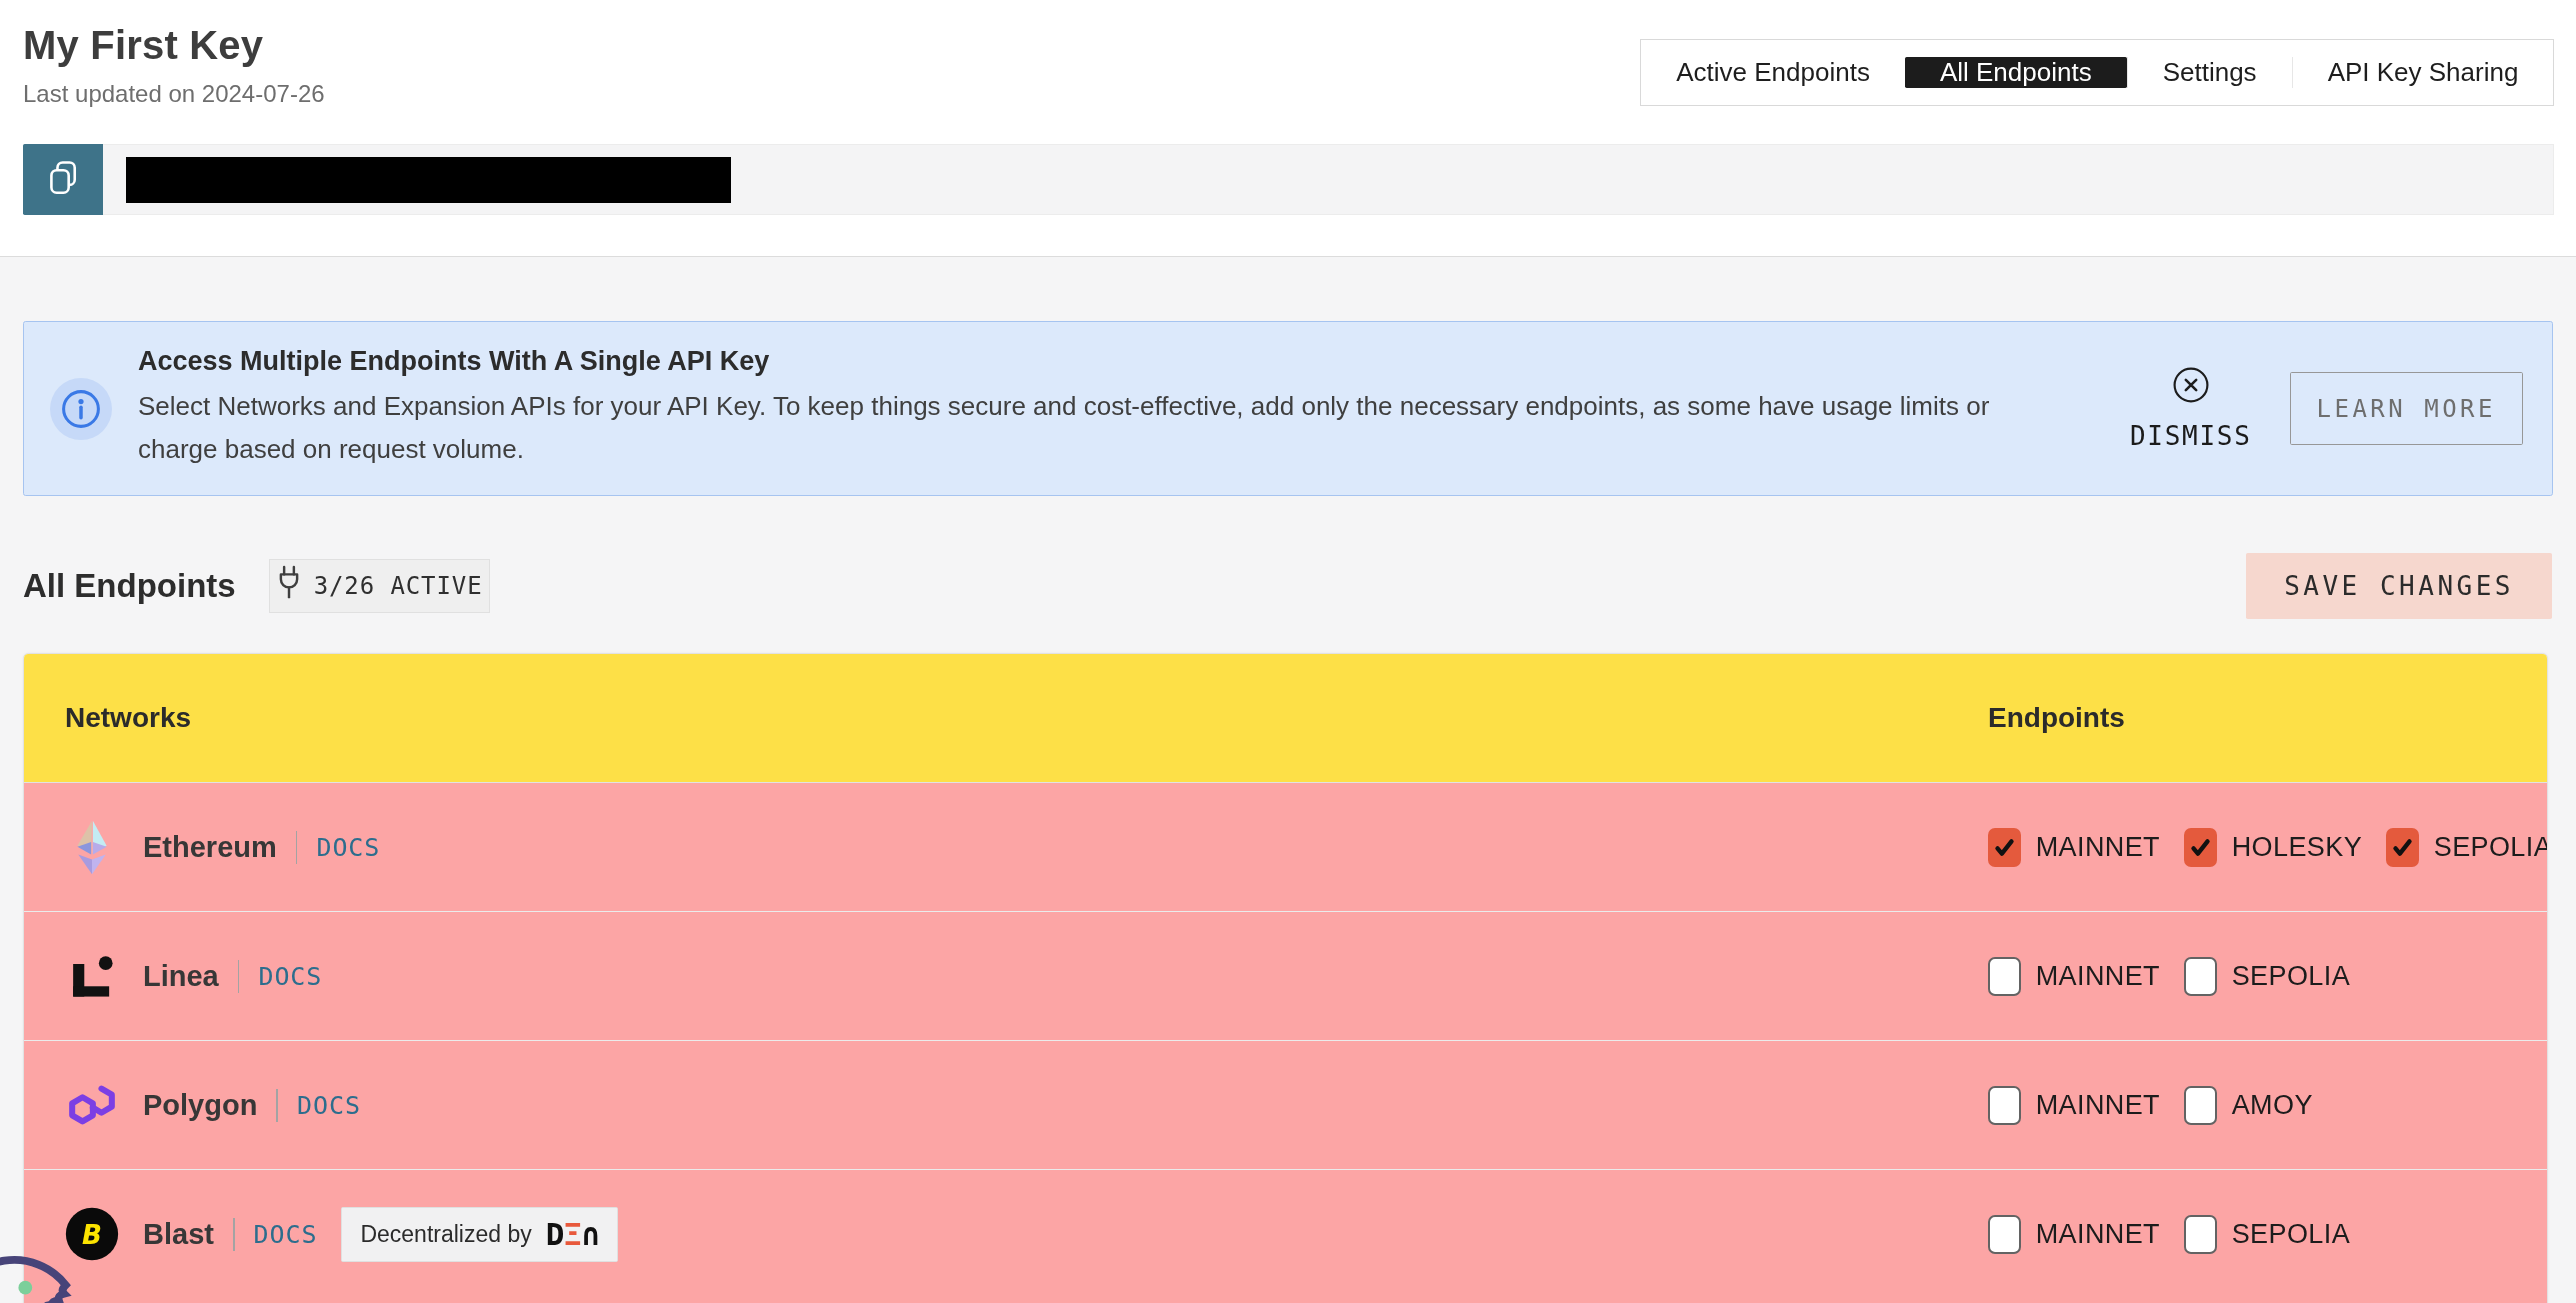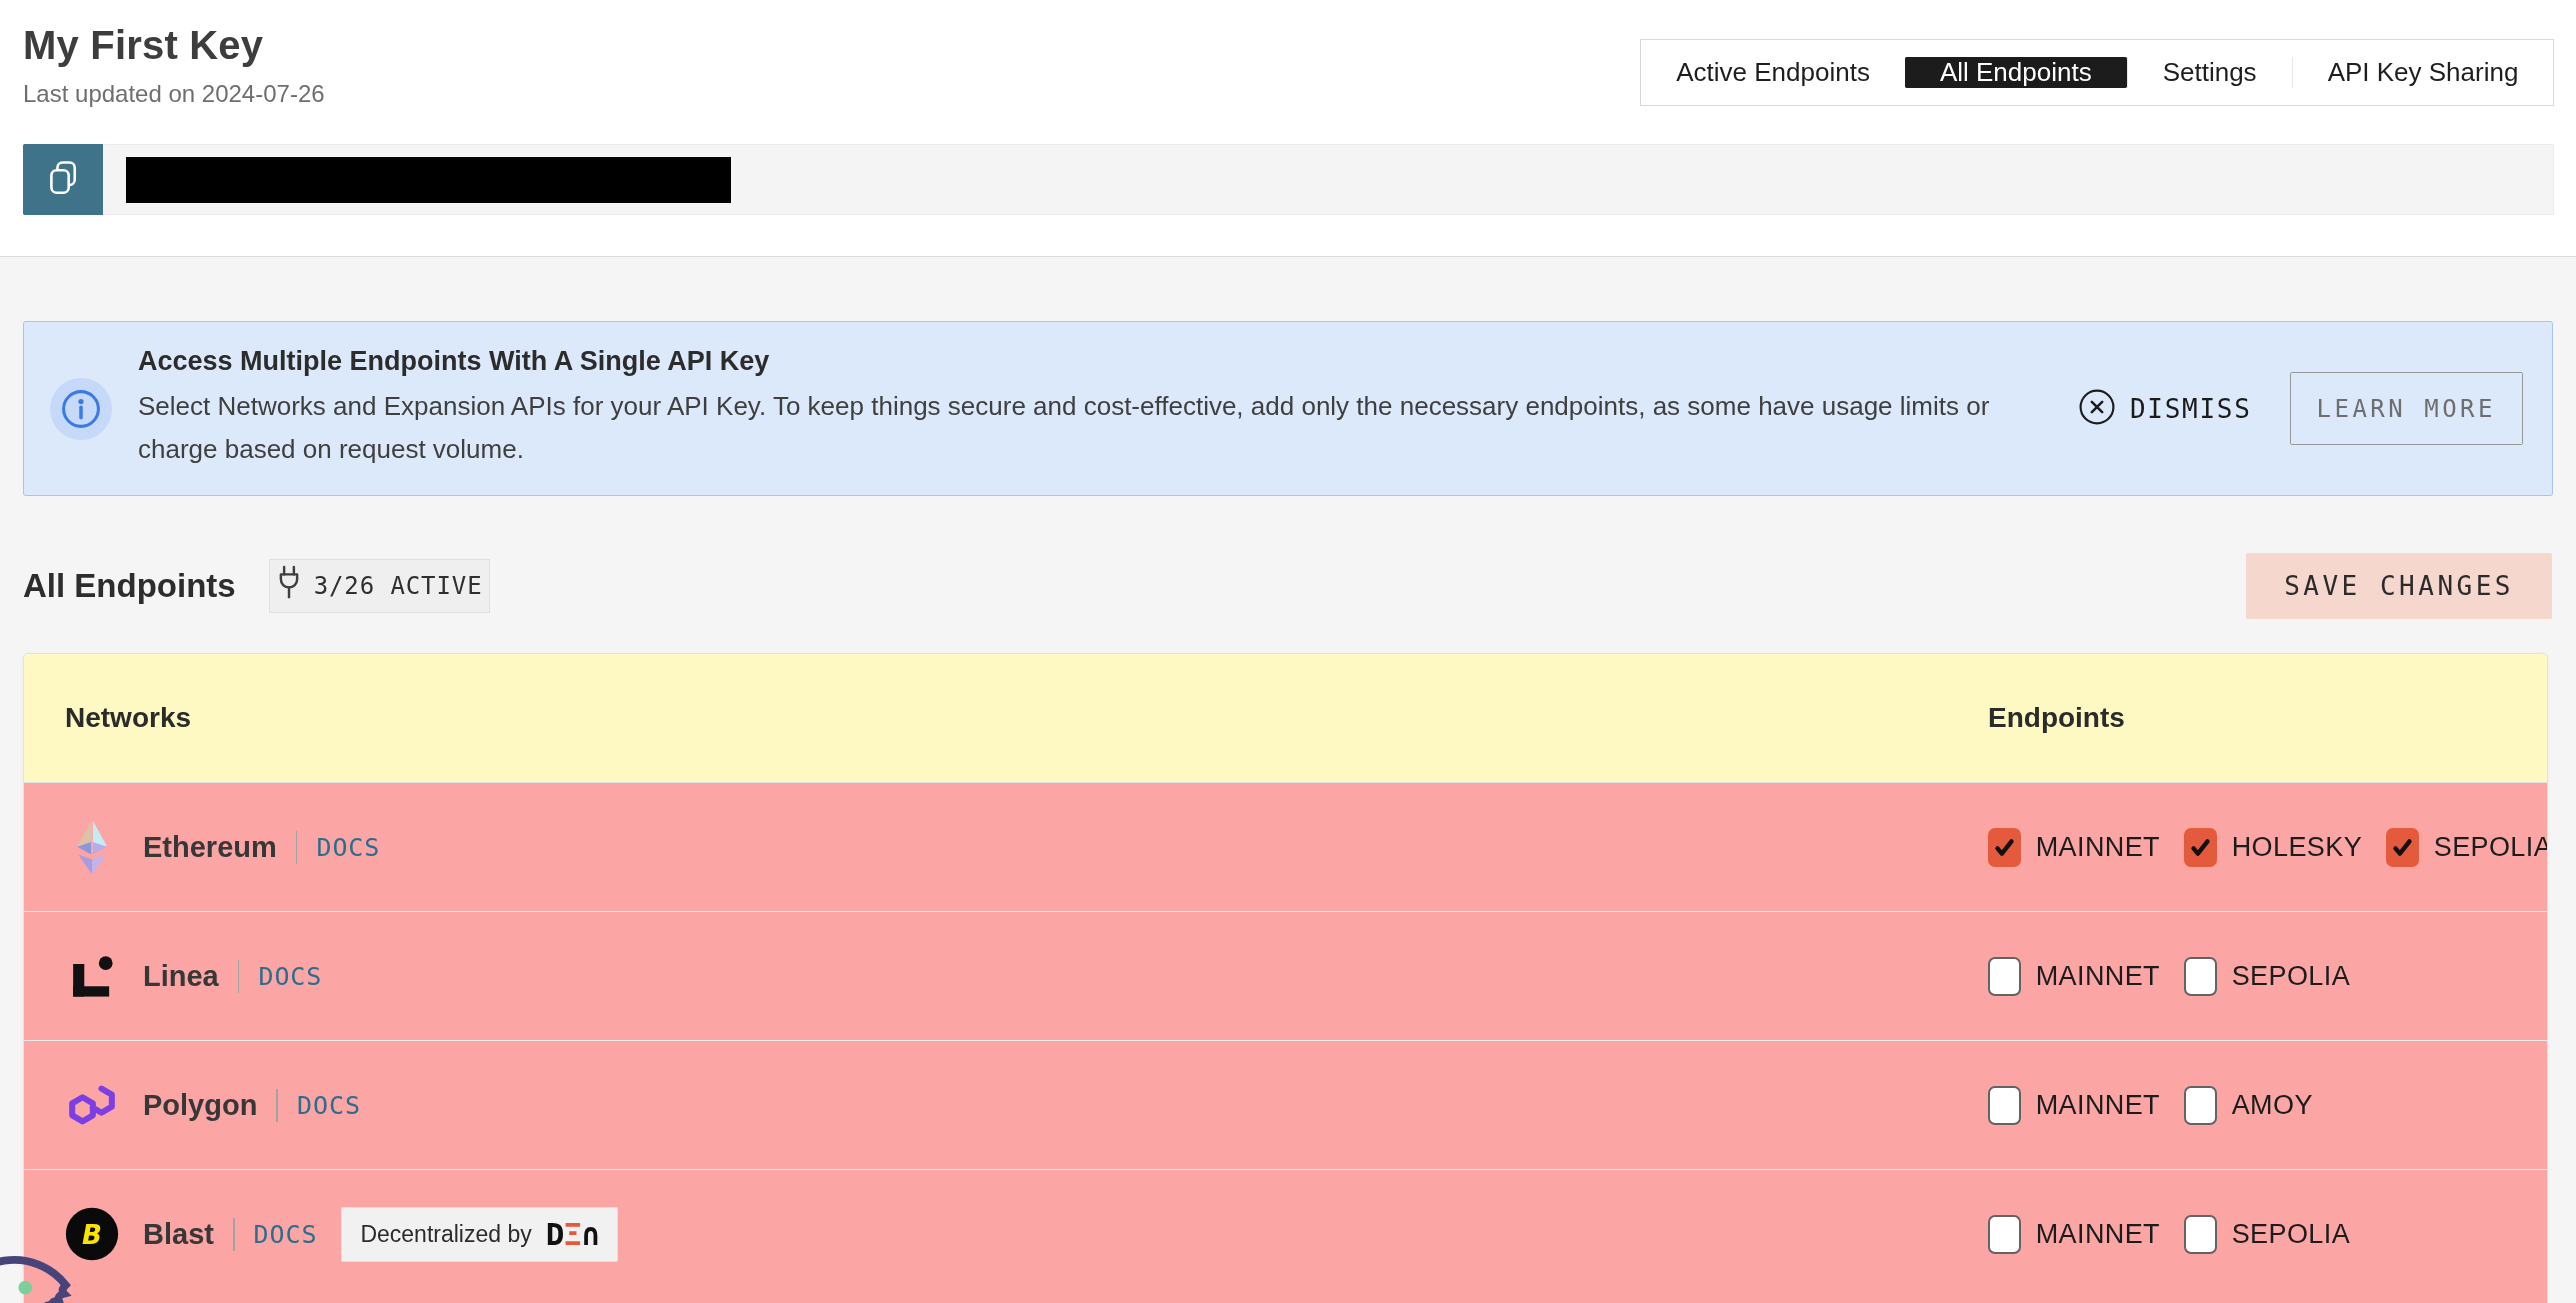--- a/index.html
+++ b/index.html
@@ -51,21 +51,21 @@
   .info-badge{
     width:62px;height:62px;border-radius:50%;background:#c6d9f8;flex:0 0 auto;
     margin-left:26px;display:flex;align-items:center;justify-content:center;
   }
   .banner-text{margin-left:26px;width:1936px;}
   .banner-title{margin:0;font-size:27px;font-weight:700;color:#2c2c2c;}
   .banner-body{margin:8.6px 0 0 0;font-size:26px;color:#3f3f3f;line-height:43px;}
   .banner-actions{
     position:absolute;right:29px;top:0;bottom:0;display:flex;align-items:center;gap:38px;
   }
-  .dismiss{display:flex;align-items:center;gap:14px;cursor:pointer;}
+  .dismiss{display:flex;align-items:center;gap:14px;cursor:pointer;flex-direction:column;}
   .dismiss-label{font-size:26px;color:#1b1b1b;letter-spacing:1.7px;}
   .learn-more{
     height:73px;padding:0 26px;background:transparent;border:1.7px solid #979797;border-radius:1.7px;
     font-size:24px;color:#6e6e6e;letter-spacing:3.5px;cursor:pointer;
   }
 
   .section-row{position:absolute;left:23px;right:24px;top:294px;height:69px;display:flex;align-items:center;}
   .section-heading{margin:0;font-size:33px;font-weight:700;color:#2d2d2d;}
   .active-badge{
     display:flex;align-items:center;gap:12px;height:54px;padding:0 6px;margin-left:33px;
@@ -76,21 +76,21 @@
     margin-left:auto;height:66px;padding:0 38px;background:#f6d7ce;border:none;border-radius:1.7px;
     font-size:26px;color:#2b2b2b;letter-spacing:3.5px;cursor:pointer;
   }
 
   
   .table-card{
     position:absolute;left:23px;right:28.5px;top:396px;height:951px;
     background:#fff;border:0.9px solid #e2e2e2;border-radius:5.2px;box-sizing:border-box;
     box-shadow:0 0.9px 2.6px rgba(0,0,0,.05);overflow:hidden;
   }
-  .thead{position:relative;height:128px;background:#fef9c3;border-bottom:0.9px solid #e2e2e2;}
+  .thead{position:relative;height:128px;background:#fde047;border-bottom:0.9px solid #e2e2e2;}
   .th-networks{position:absolute;left:41px;top:0;bottom:0;display:flex;align-items:center;
     font-size:28px;font-weight:700;color:#2b2b2b;}
   .th-endpoints{position:absolute;left:1964px;top:0;bottom:0;display:flex;align-items:center;
     font-size:28px;font-weight:700;color:#2b2b2b;}
   .trow{position:relative;height:128px;border-bottom:0.9px solid #ebebeb;background:#fca5a5;}
   .trow.tall{height:190px;border-bottom:none;}
   .net-cell{position:absolute;left:41px;top:0;bottom:0;display:flex;align-items:center;}
   .trow.tall .net-cell{top:0;bottom:auto;height:128px;}
   .net-icon{width:54px;height:54px;display:flex;align-items:center;justify-content:center;flex:0 0 auto;}
   .net-name{margin-left:24px;font-size:29px;font-weight:700;color:#373737;}

